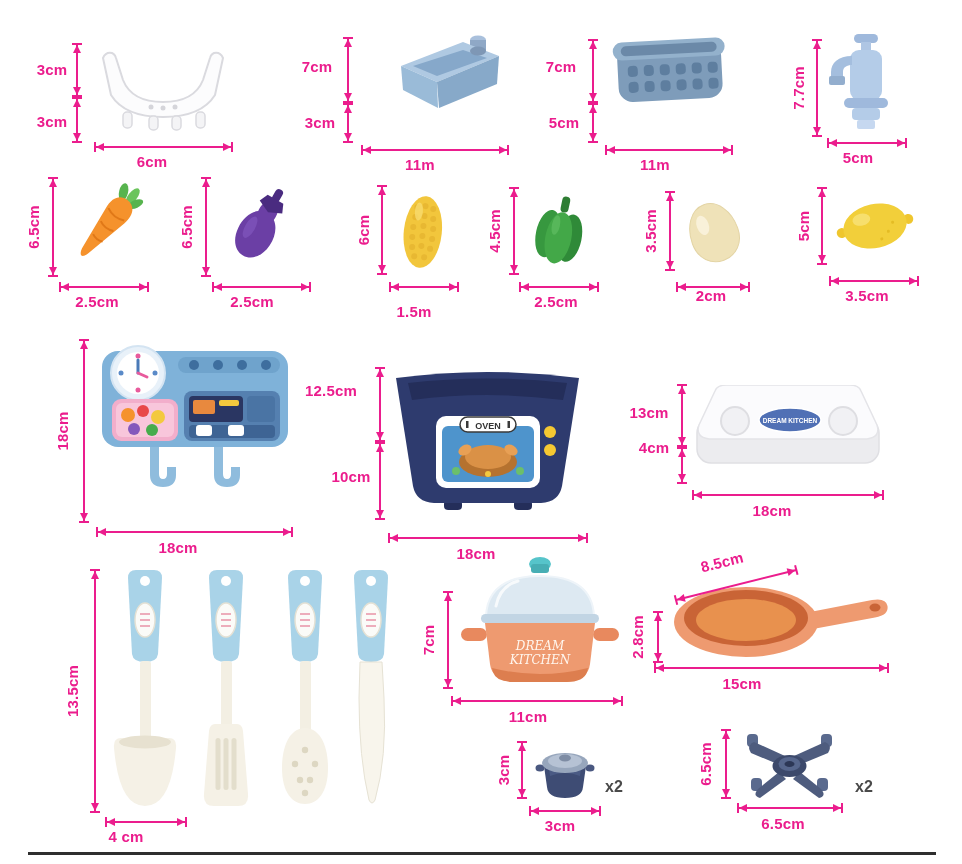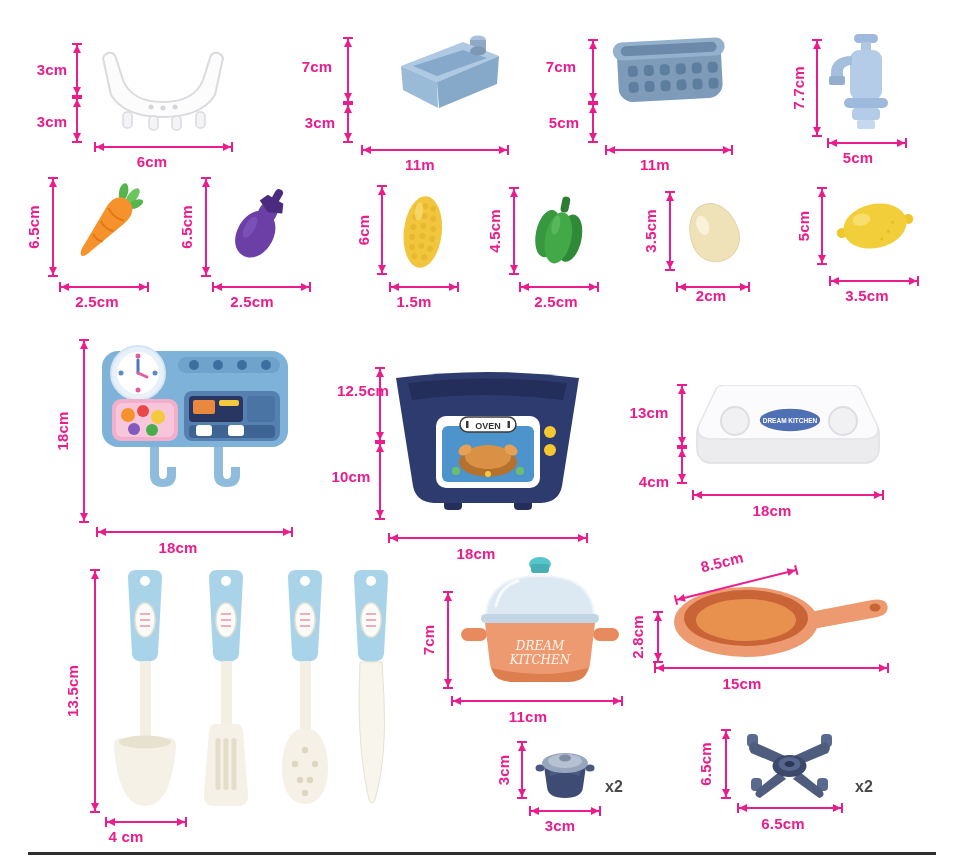--- a/index.html
+++ b/index.html
@@ -236,21 +236,21 @@
     </svg>
     <div class="dimv" style="left:381px;top:186px;height:88px">
         <i class="c1"></i>
         <i class="c2"></i>
       </div>
     <div class="dlabel vert" style="left:363px;top:230px">6cm</div>
     <div class="dimh" style="left:390px;top:286px;width:68px">
         <i class="c1"></i>
         <i class="c2"></i>
       </div>
-    <div class="dlabel" style="left:414px;top:301px">1.5m</div>
+    <div class="dlabel" style="left:414px;top:311px">1.5m</div>
   </div>
 
   
   <div style="display:contents">
     <svg class="item" style="left:525px;top:190px" width="70" height="82" viewBox="0 0 70 82">
       <g transform="rotate(12 35 40)">
         <rect x="31" y="6" width="8" height="16" rx="4" fill="#2E7D33"></rect>
         <ellipse cx="24" cy="46" rx="12" ry="24" fill="#37983F"></ellipse>
         <ellipse cx="46" cy="46" rx="12" ry="24" fill="#2F8A38"></ellipse>
         <ellipse cx="35" cy="48" rx="13" ry="26" fill="#43A848"></ellipse>
@@ -391,21 +391,21 @@
       <circle cx="160" cy="80" r="6" fill="#F5C832"></circle>
     </svg>
     <div class="dimv" style="left:379px;top:368px;height:73px">
         <i class="c1"></i>
         <i class="c2"></i>
       </div>
     <div class="dimv" style="left:379px;top:443px;height:76px">
         <i class="c1"></i>
         <i class="c2"></i>
       </div>
-    <div class="dlabel" style="left:363px;top:390px">12.5cm</div>
+    <div class="dlabel" style="left:331px;top:390px">12.5cm</div>
     <div class="dlabel" style="left:351px;top:476px">10cm</div>
     <div class="dimh" style="left:389px;top:537px;width:198px">
         <i class="c1"></i>
         <i class="c2"></i>
       </div>
     <div class="dlabel" style="left:476px;top:553px">18cm</div>
   </div>
 
   
   <div style="display:contents">
@@ -425,21 +425,21 @@
     </svg>
     <div class="dimv" style="left:681px;top:385px;height:61px">
         <i class="c1"></i>
         <i class="c2"></i>
       </div>
     <div class="dimv" style="left:681px;top:448px;height:35px">
         <i class="c1"></i>
         <i class="c2"></i>
       </div>
     <div class="dlabel" style="left:649px;top:412px">13cm</div>
-    <div class="dlabel" style="left:654px;top:481px">4cm</div>
+    <div class="dlabel" style="left:654px;top:447px">4cm</div>
     <div class="dimh" style="left:693px;top:494px;width:190px">
         <i class="c1"></i>
         <i class="c2"></i>
       </div>
     <div class="dlabel" style="left:772px;top:510px">18cm</div>
   </div>
 
   
 
   

